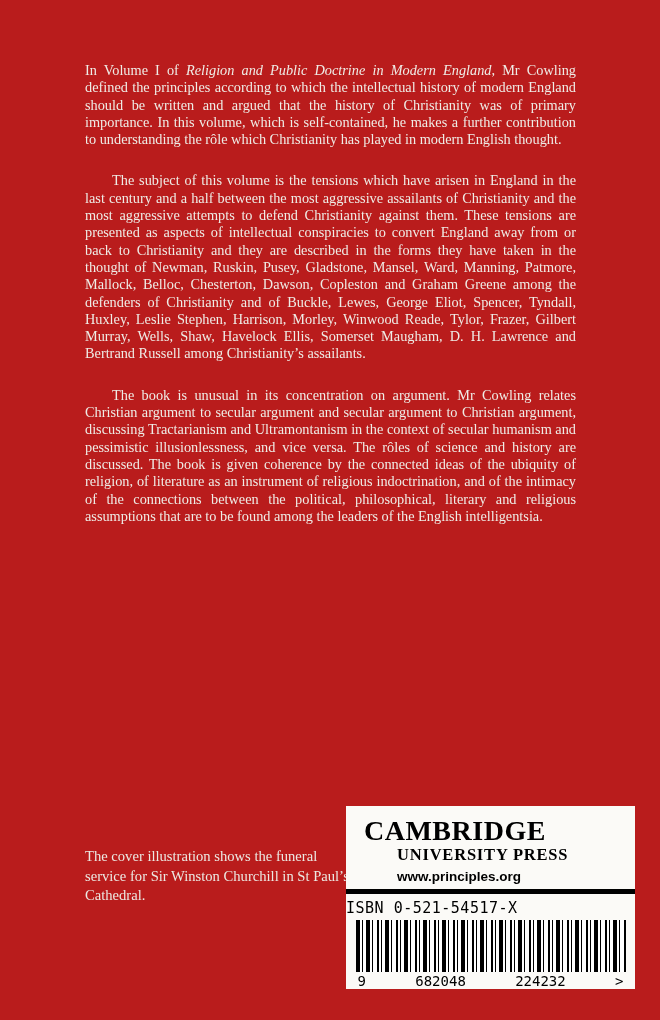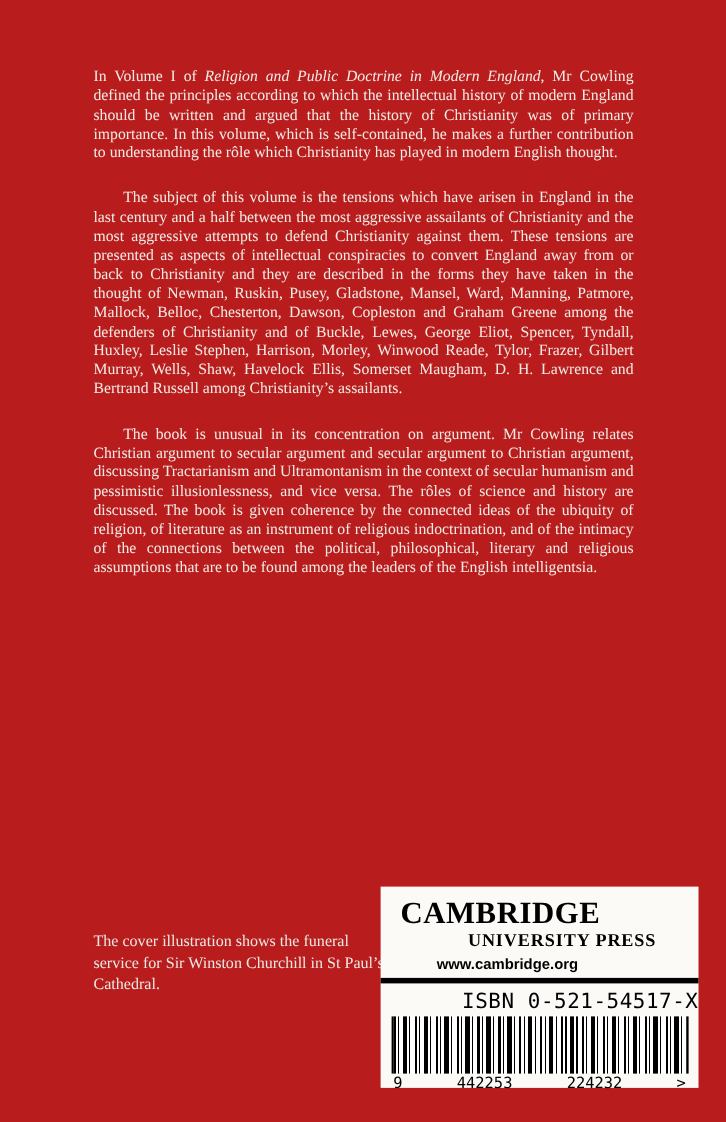--- a/index.html
+++ b/index.html
@@ -37,31 +37,31 @@
     background:#fbfaf7;
     color:#000;
   }
   .logo{padding:10px 10px 5px 18px;}
   .cambridge{
     font-size:28px;font-weight:bold;
     letter-spacing:.5px;line-height:1.06;
   }
   .univpress{
     font-size:16.5px;font-weight:bold;
-    letter-spacing:.8px;margin-left:33px;line-height:1.15;text-align:center;
+    letter-spacing:.8px;margin-left:33px;line-height:1.15;
   }
   .website{
     font-family:"Liberation Sans",sans-serif;
     font-size:13.5px;font-weight:bold;
     margin:4px 0 0 33px;
   }
   .rule{height:5px;background:#000;}
   .isbn{
     font-family:"DejaVu Sans Mono",monospace;
-    font-size:19px;text-align:right;
+    font-size:15px;text-align:left;
     padding:5px 0 3px;letter-spacing:.5px;
   }
   .barcode-wrap{width:270px;margin:0 auto;}
   .bars{
     height:52px;
     background:repeating-linear-gradient(90deg,
       #000 0 2px,#fff 2px 4px,#000 4px 5px,#fff 5px 8px,
       #000 8px 12px,#fff 12px 14px,#000 14px 15px,#fff 15px 19px);
     border-left:2px solid #000;
     border-right:2px solid #000;
@@ -85,28 +85,28 @@
   </div>
 
   <div class="cover-note">
     <span>The cover illustration shows the funeral service for Sir Winston Churchill in St Paul’s Cathedral.</span>
   </div>
 
   <div class="panel">
     <div class="logo">
       <div class="cambridge">CAMBRIDGE</div>
       <div class="univpress">UNIVERSITY PRESS</div>
-      <div class="website">www.cambridge.org</div>
+      <div class="website">www.principles.org</div>
     </div>
     <div class="rule"></div>
     <div class="isbn">ISBN 0-521-54517-X</div>
     <div class="barcode-wrap">
       <div class="bars"></div>
       <div class="digits">
         <span>9</span>
-        <span>442253</span>
+        <span>682048</span>
         <span>224232</span>
         <span>&gt;</span>
       </div>
     </div>
   </div>
 
 </div>
 
 </body></html>

